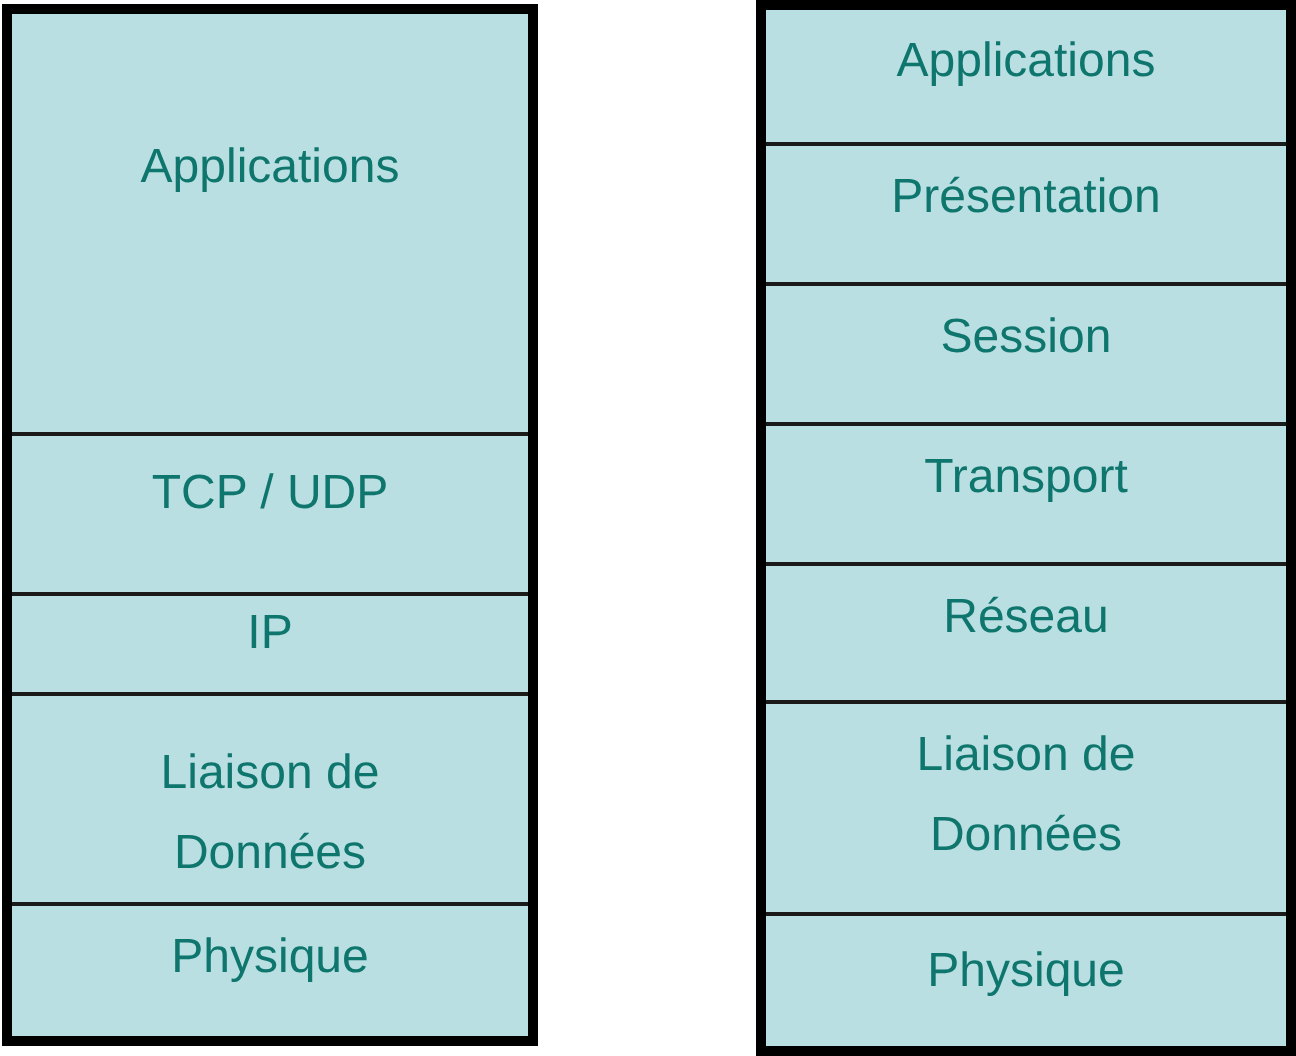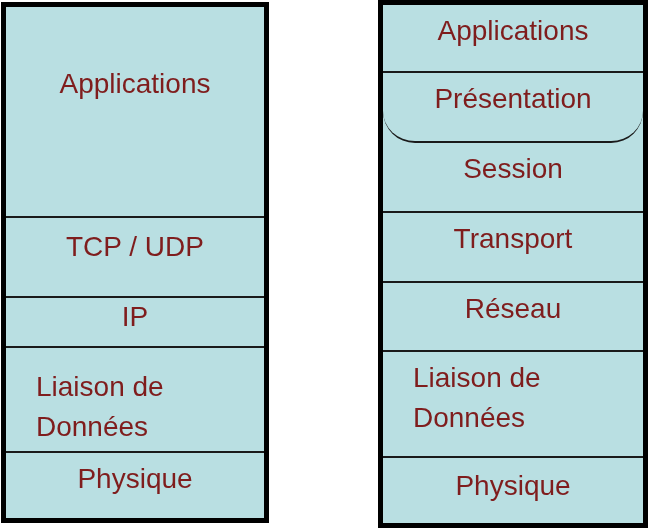--- a/index.html
+++ b/index.html
@@ -33,23 +33,23 @@
       height: 528px;
     }
     .layer {
       position: absolute;
       left: 0;
       right: 0;
       box-sizing: border-box;
       display: flex;
       align-items: flex-start;
       justify-content: center;
-      text-align: left;
-      color: #7f1d1d;
-      font-size: 28px;
+      text-align: center;
+      color: #0f766e;
+      font-size: 24px;
       line-height: 40px;
       border-bottom: 2px solid #1a1a1a;
     }
     .layer.last {
       border-bottom: none;
     }
     .layer span {
       display: block;
     }
   </style>
@@ -71,21 +71,21 @@
   </div>
   <div class="layer last" style="top:446px; height:65px; padding-top:6px;">
     <span>Physique</span>
   </div>
 </div>
 
 <div class="stack" id="stack-osi">
   <div class="layer" style="top:0; height:68px; padding-top:6px;">
     <span>Applications</span>
   </div>
-  <div class="layer" style="top:68px; height:70px; padding-top:6px;border-radius:32px;">
+  <div class="layer" style="top:68px; height:70px; padding-top:6px;">
     <span>Présentation</span>
   </div>
   <div class="layer" style="top:208px; height:70px; padding-top:6px;">
     <span>Transport</span>
   </div>
   <div class="layer" style="top:138px; height:70px; padding-top:6px;">
     <span>Session</span>
   </div>
   <div class="layer" style="top:278px; height:69px; padding-top:6px;">
     <span>Réseau</span>

